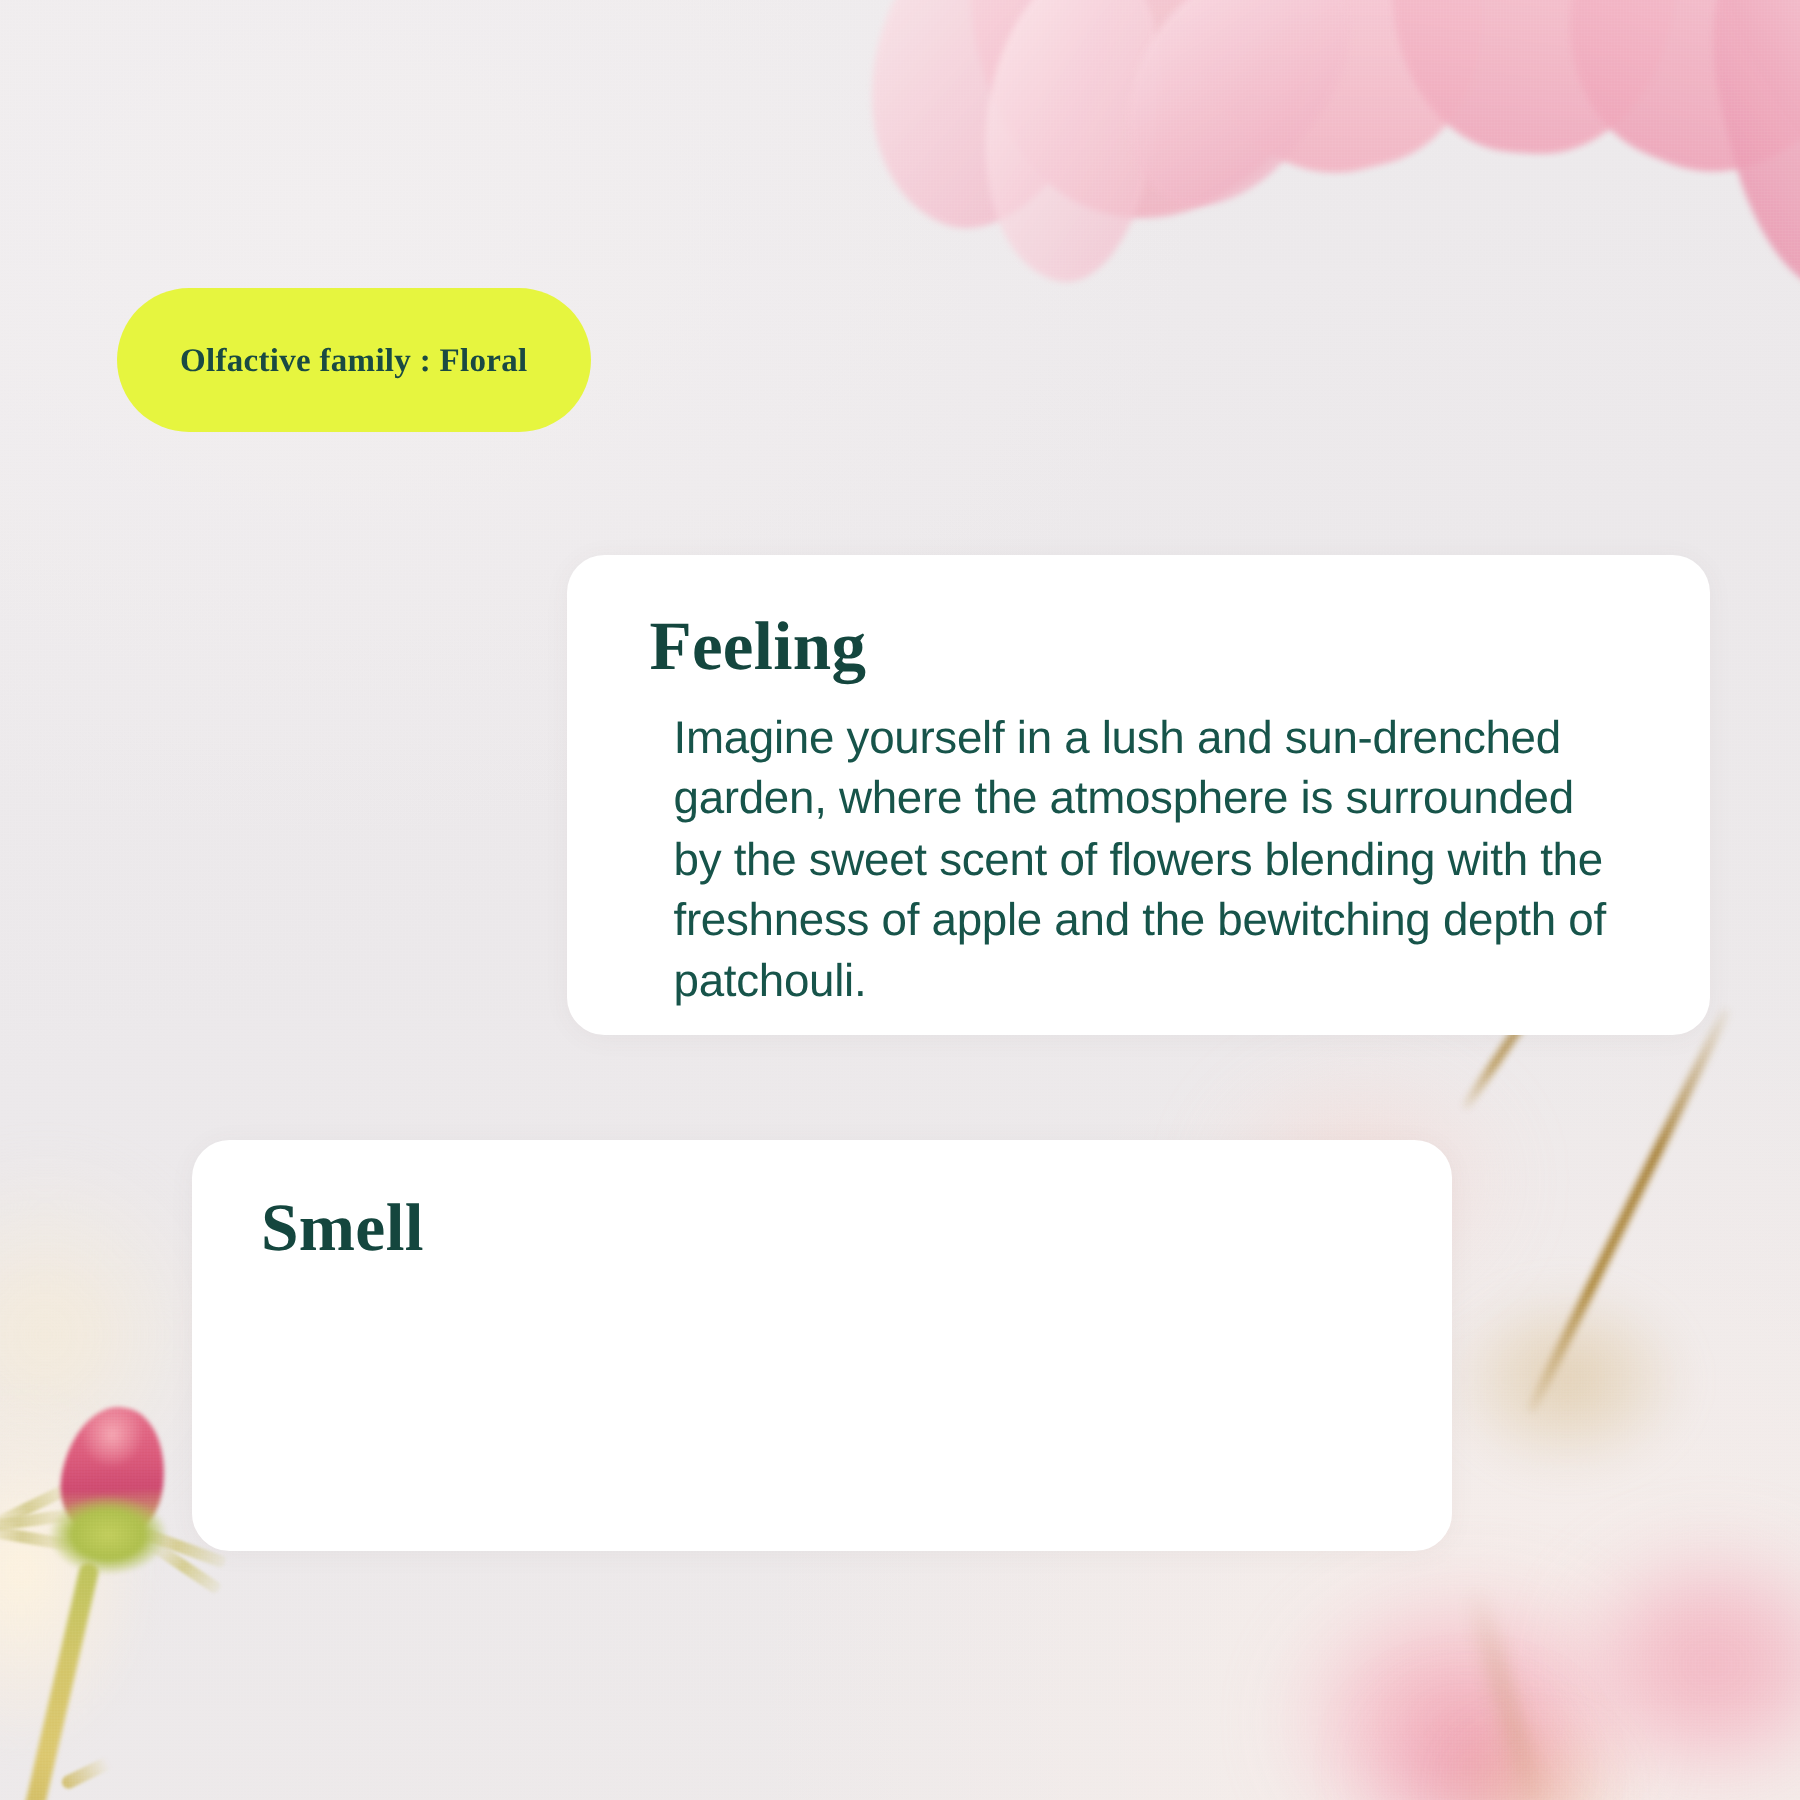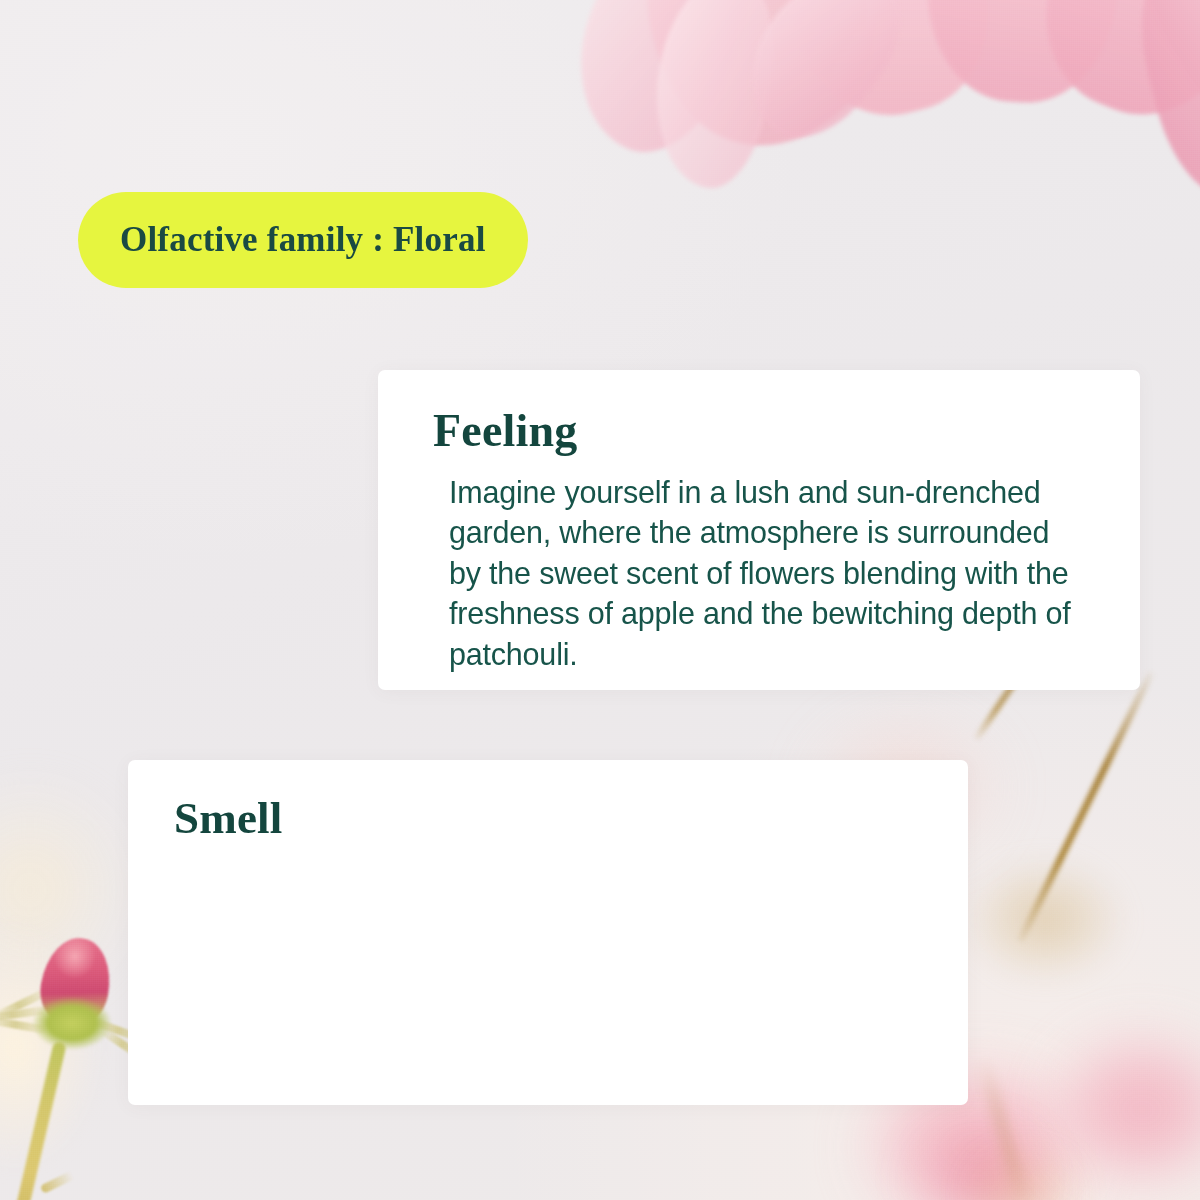--- a/index.html
+++ b/index.html
@@ -137,42 +137,42 @@
     height: 96px;
     padding: 0 42px;
     display: flex;
     align-items: center;
     background: #E6F53F;
     border-radius: 48px;
     box-sizing: border-box;
   }
   .pill-text {
     font-family: "Liberation Serif", serif;
-    font-size: 35px;
+    font-size: 22px;
     font-weight: 700;
     color: #1A4A43;
     white-space: nowrap;
     letter-spacing: .2px;
   }
 
   .card {
     position: absolute;
     background: #FFFFFF;
-    border-radius: 7px;
+    border-radius: 25px;
     box-sizing: border-box;
     box-shadow: 0 2px 18px rgba(90,80,85,.05);
   }
   #card-feeling {
     left: 378px; top: 370px;
     width: 762px; height: 320px;
     padding: 36px 52px 28px 55px;
   }
   #card-smell {
     left: 128px; top: 760px;
-    width: 840px; height: 345px;
+    width: 840px; height: 274px;
     padding: 34px 48px 26px 46px;
   }
   .card-heading {
     font-family: "Liberation Serif", serif;
     font-size: 46px;
     font-weight: 700;
     color: #14463E;
     margin: 0 0 12px 0;
     line-height: 1.08;
     letter-spacing: .2px;

